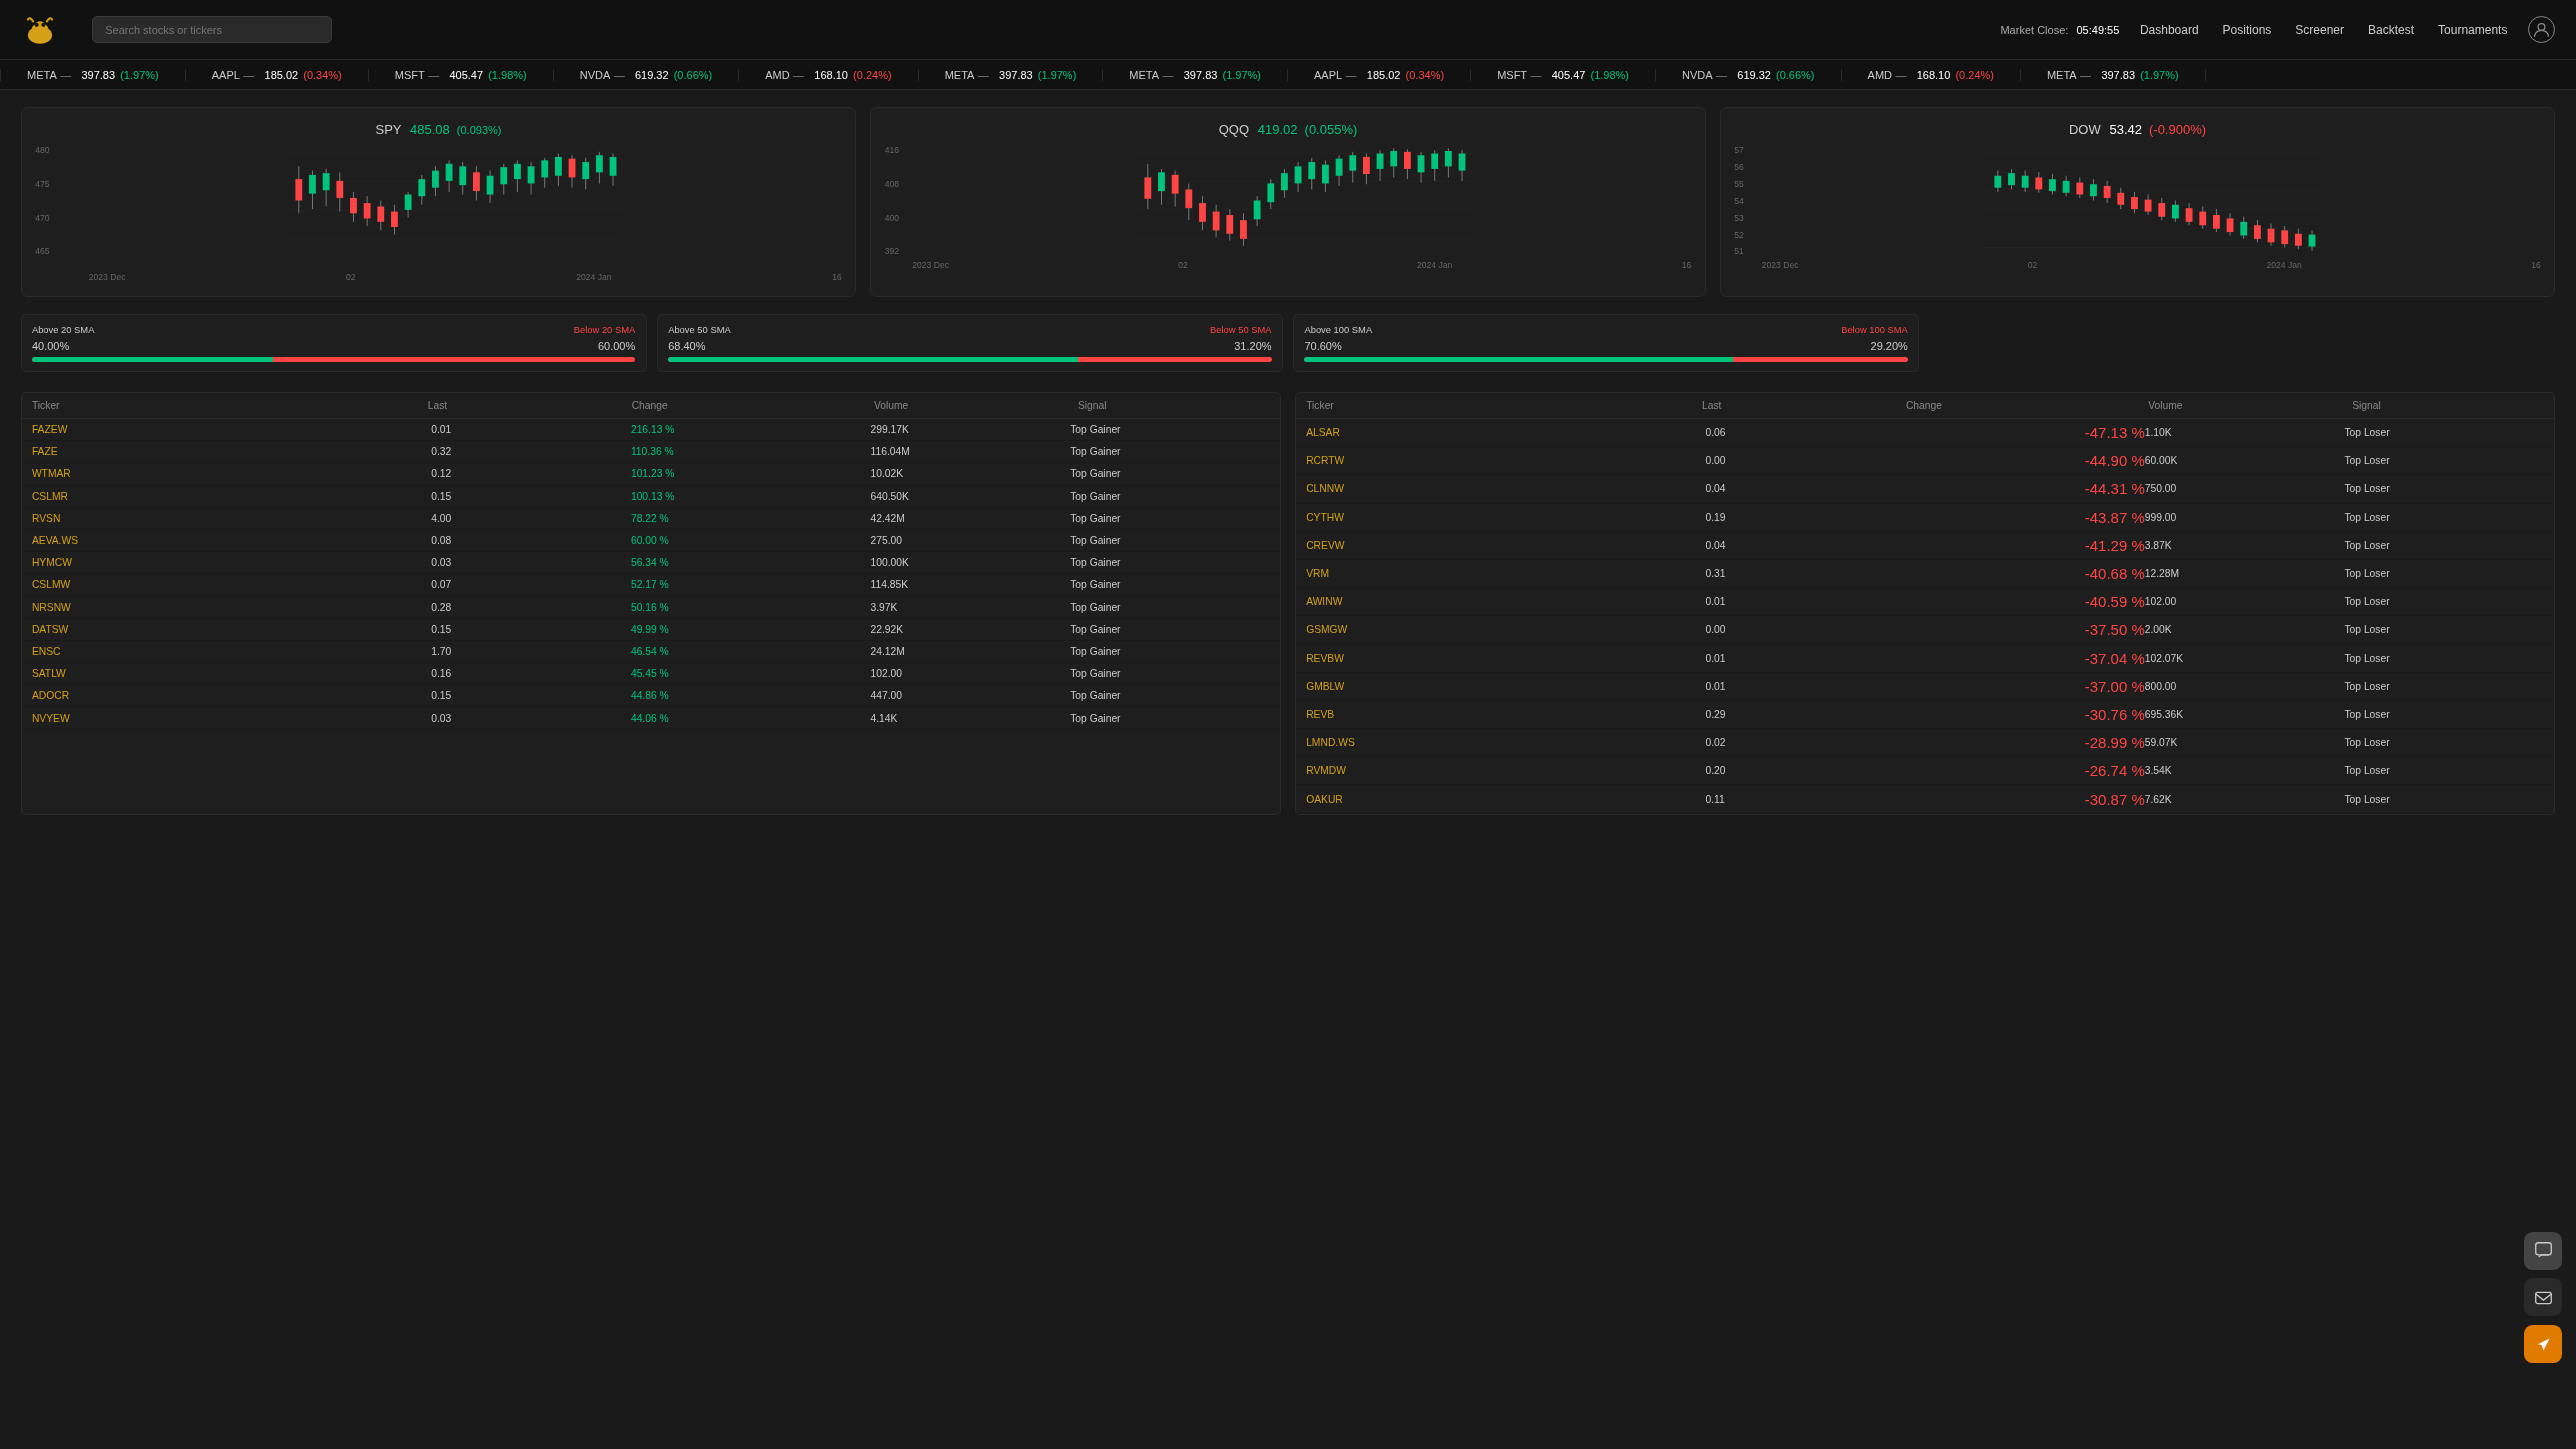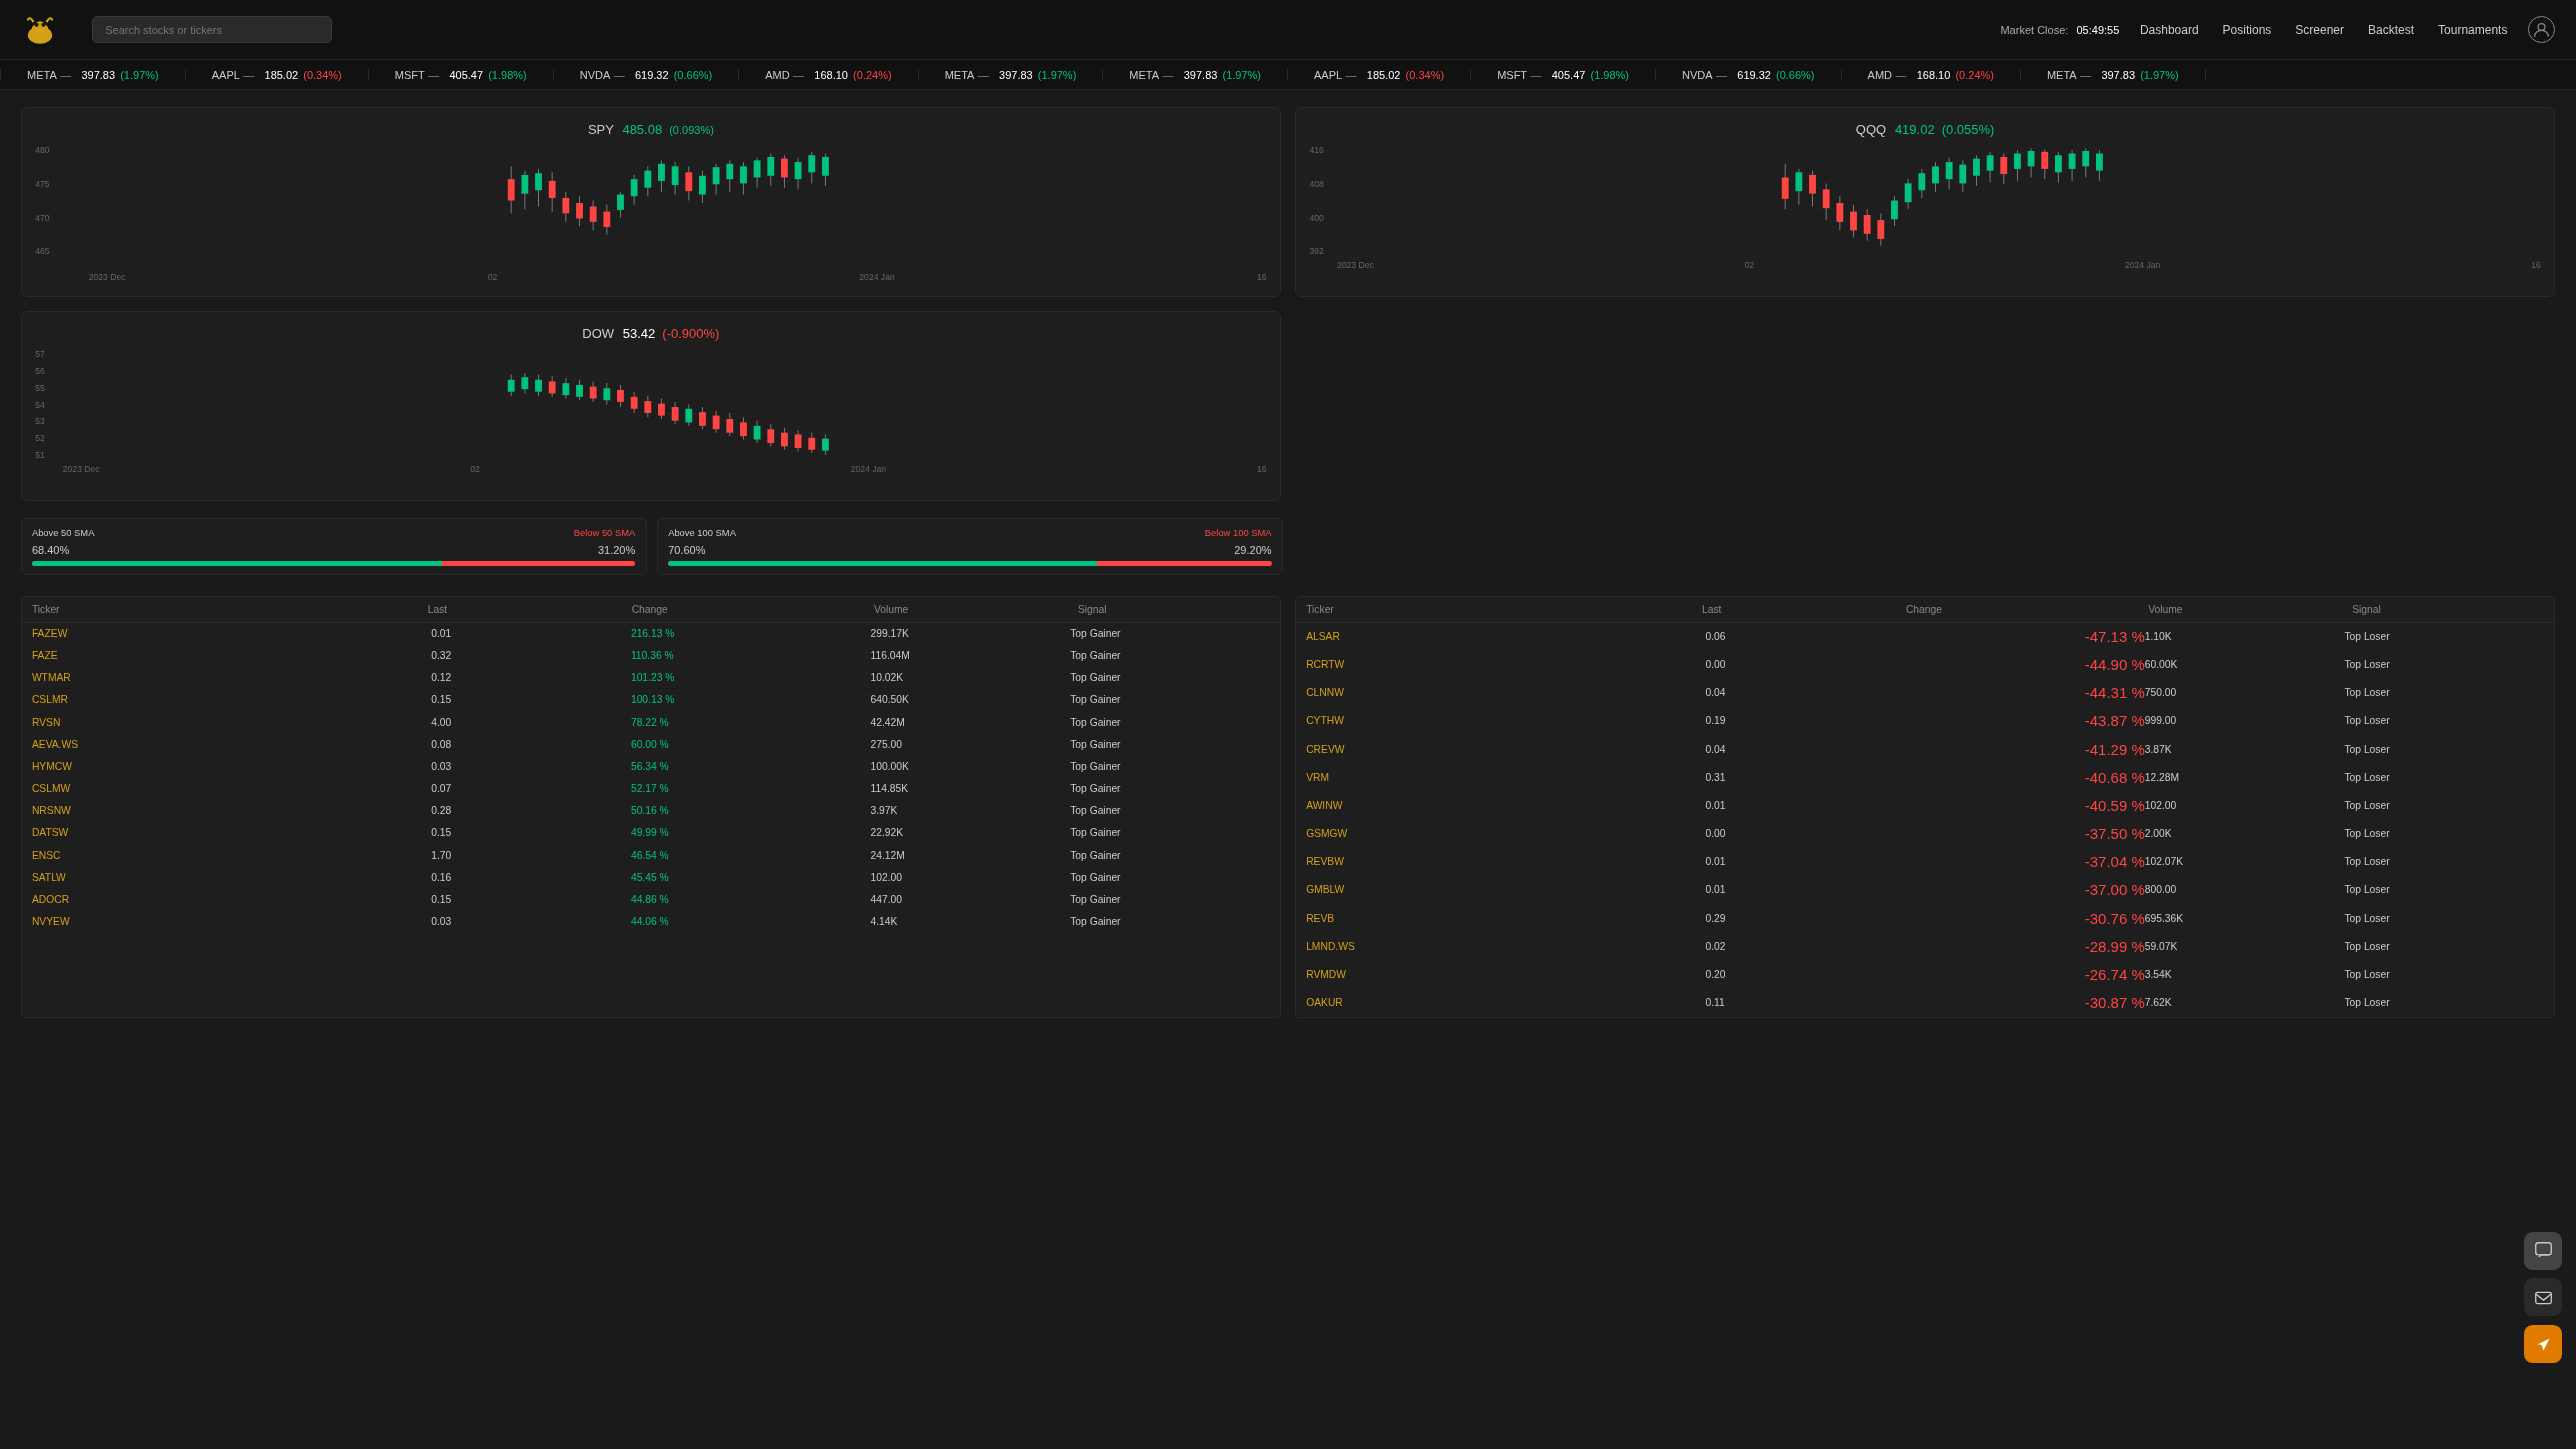--- a/index.html
+++ b/index.html
@@ -93,21 +93,21 @@
     .ticker-price { color: #fff; margin-left: 6.9px; }
     .ticker-change-pos { color: #00c47d; margin-left: 5.1px; }
     .ticker-change-neg { color: #ff4444; margin-left: 5.1px; }
 
     
     .main { padding: 17px 20.6px; }
 
     
     .charts-row {
       display: grid;
-      grid-template-columns: 1fr 1fr;
+      grid-template-columns: 1fr 1fr 1fr;
       gap: 13.7px;
       margin-bottom: 17px;
     }
     .chart-card {
       background: #1e1e1e;
       border: 0.9px solid #2a2a2a;
       border-radius: 6.9px;
       padding: 13.7px;
       position: relative;
     }
@@ -533,20 +533,33 @@
             <span>2024 Jan</span>
             <span>16</span>
         </div>
       </div>
     </div>
   </div>
 
   <div class="sma-row" id="sma-bars-row">
       <div class="sma-card">
     <div class="sma-header">
+      <span class="sma-label-above">Above 20 SMA</span>
+      <span class="sma-label-below">Below 20 SMA</span>
+    </div>
+    <div class="sma-values">
+      <span class="sma-val-above">40.00%</span>
+      <span class="sma-val-below">60.00%</span>
+    </div>
+    <div class="sma-bar-track">
+      <div class="sma-bar-fill" style="width:40%"></div>
+    </div>
+  </div>
+      <div class="sma-card">
+    <div class="sma-header">
       <span class="sma-label-above">Above 50 SMA</span>
       <span class="sma-label-below">Below 50 SMA</span>
     </div>
     <div class="sma-values">
       <span class="sma-val-above">68.40%</span>
       <span class="sma-val-below">31.20%</span>
     </div>
     <div class="sma-bar-track">
       <div class="sma-bar-fill" style="width:68%"></div>
     </div>

